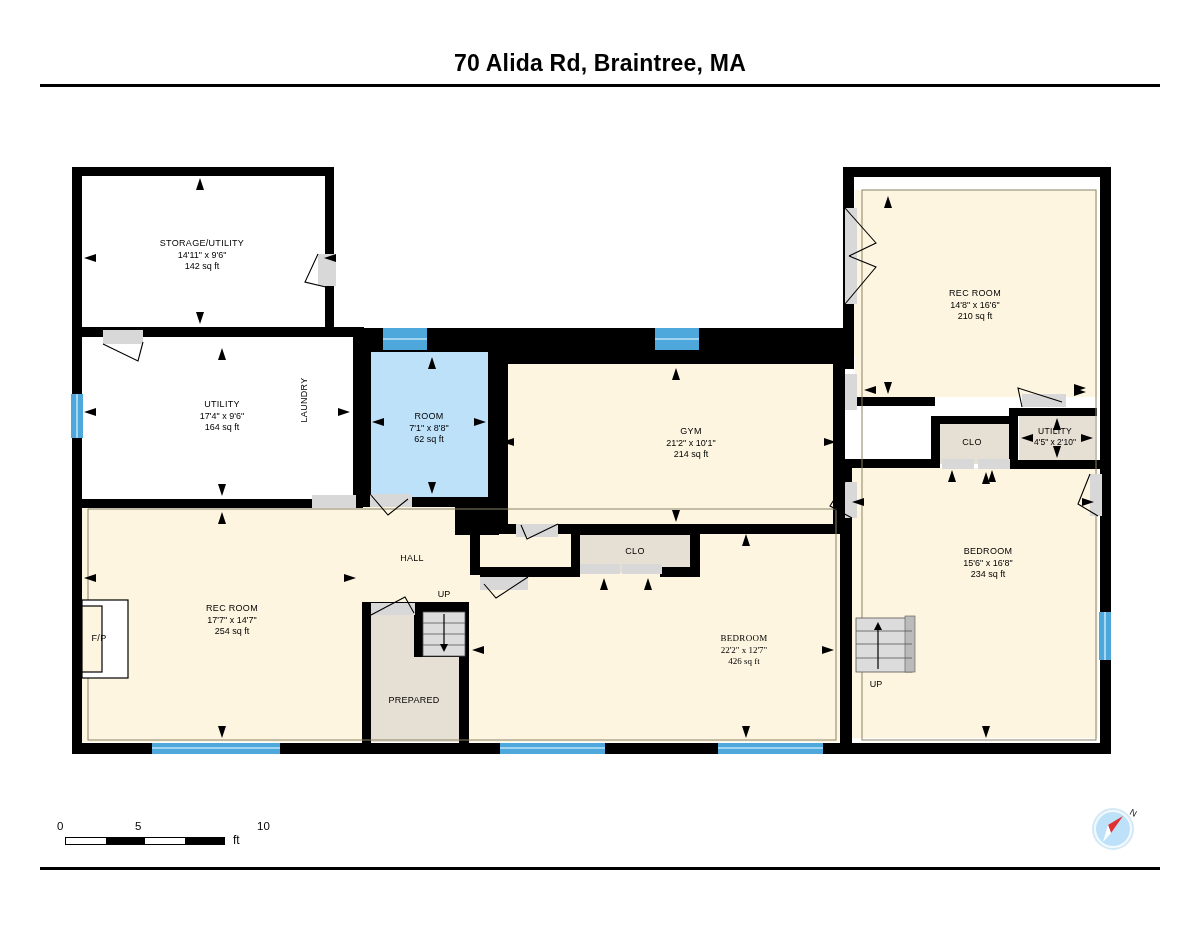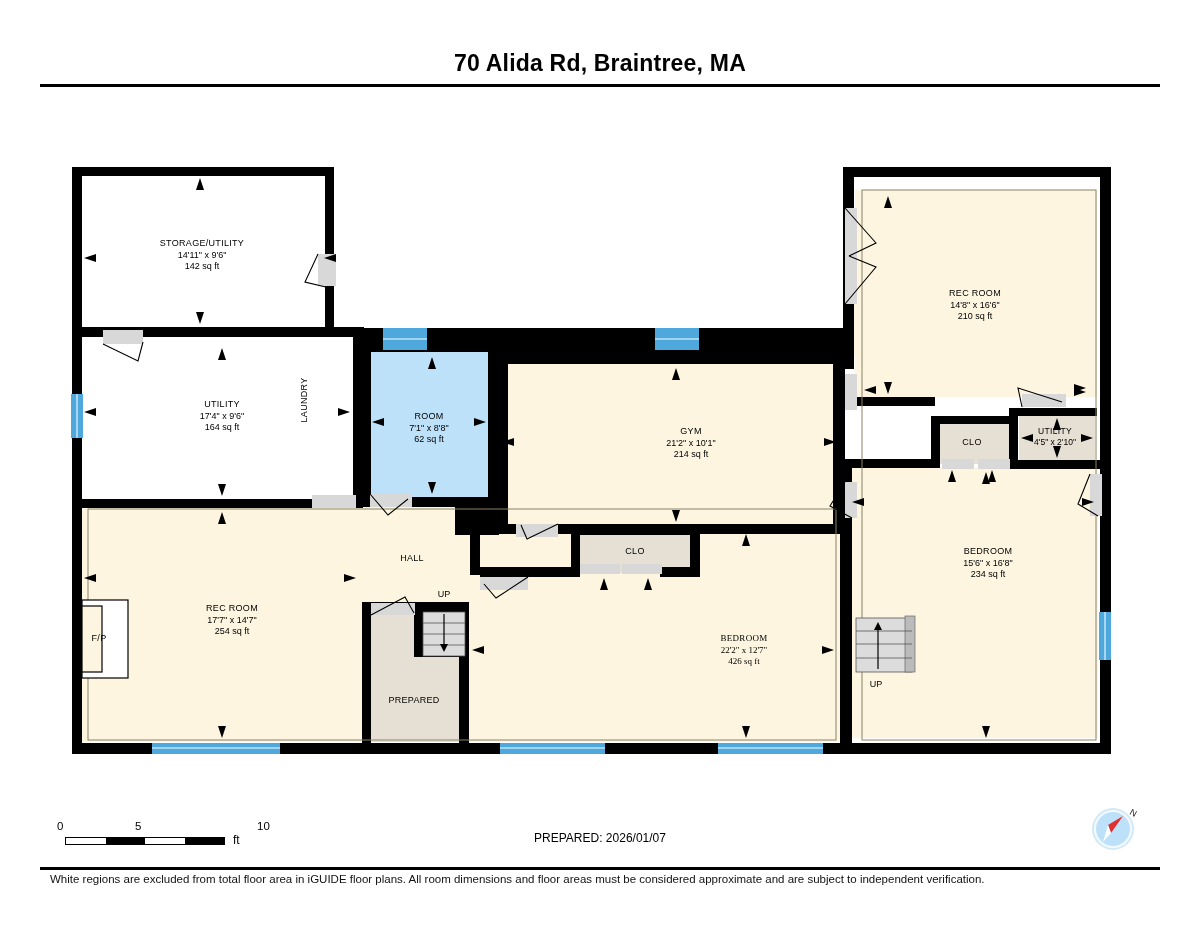--- a/index.html
+++ b/index.html
@@ -491,26 +491,24 @@
       <span class="sb-5">5</span>
       <span class="sb-10">10</span>
     </div>
     <div class="bar">
       <div class="seg seg1"></div>
       <div class="seg seg2"></div>
     </div>
     <div class="unit">ft</div>
   </div>
 
-  <div class="prepared">PREPARED: 2026/01/07</div>
 
   <svg class="compass" viewBox="0 0 60 60">
     <circle cx="28" cy="32" r="20" fill="#F3FAFE" stroke="#D3E9F5" stroke-width="2"></circle>
     <circle cx="28" cy="32" r="17" fill="#BEE1FA"></circle>
     <path d="M38,19 L26,36 L23,28 Z" fill="#E03030"></path>
     <path d="M18,45 L26,36 L23,28 Z" fill="#FFFFFF"></path>
     <text x="44" y="17" font-family="Liberation Sans, sans-serif" font-size="9" fill="#222" transform="rotate(28 44 17)">N</text>
   </svg>
 
   <div class="footer-rule"></div>
-  <div class="footer-text">White regions are excluded from total floor area in iGUIDE floor plans. All room dimensions and floor areas must be considered approximate and are subject to independent verification.</div>
 
 </div>
 
 </body></html>

